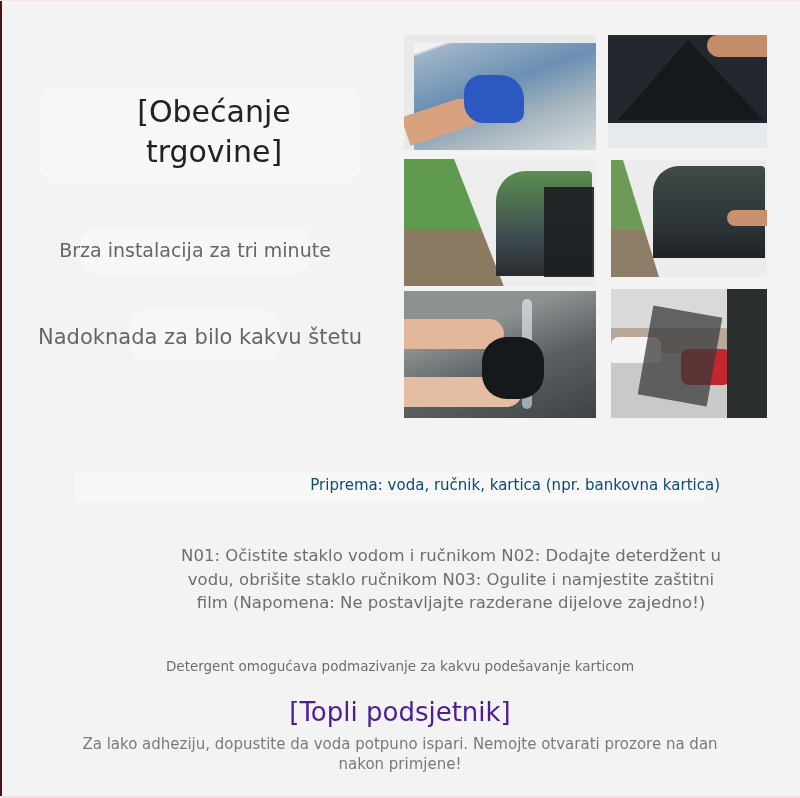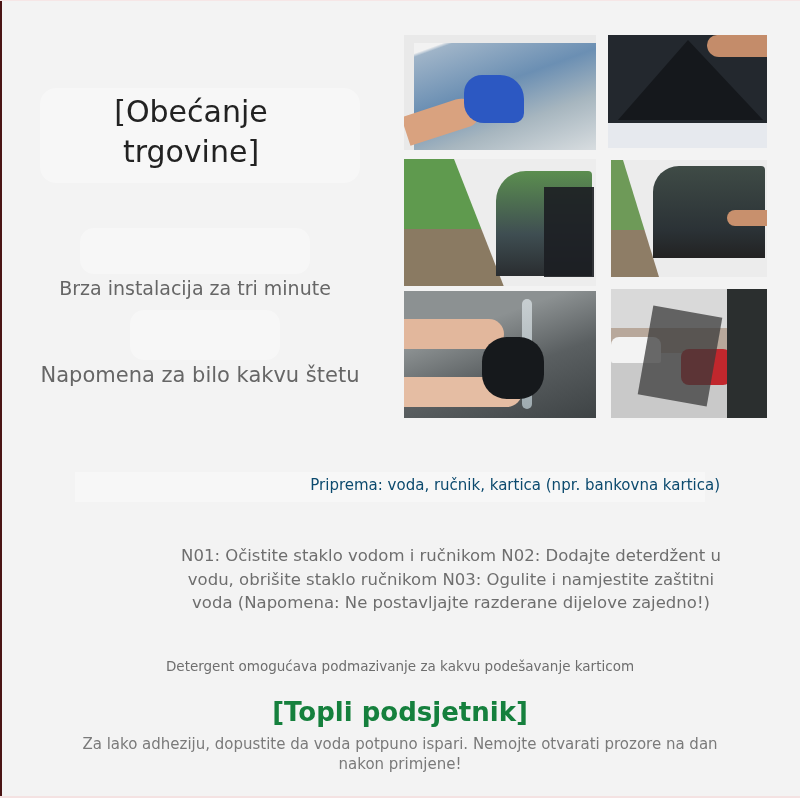--- a/index.html
+++ b/index.html
@@ -7,24 +7,24 @@
     width: 800px; height: 798px; position: relative; overflow: hidden;
     background: #f3f3f3;
     font-family: "DejaVu Sans", sans-serif;
   }
   .frame-left { position: absolute; left: 0; top: 0; width: 2px; height: 798px; background: #4a1414; }
   .frame-top { position: absolute; left: 0; top: 0; width: 800px; height: 1px; background: #f6e6e6; }
   .frame-bottom { position: absolute; left: 0; bottom: 0; width: 800px; height: 2px; background: #f4e2e2; }
 
   .abs { position: absolute; }
   .title {
-    left: 51px; top: 92px; width: 280px; text-align: center;
+    left: 74px; top: 92px; width: 280px; text-align: center;
     font-size: 30px; line-height: 40px; color: #222;
   }
-  .feat { text-align: center; color: #666; margin-top: 38px; }
+  .feat { text-align: center; color: #666; }
   .feat1 { left: 40px; top: 236px; width: 310px; font-size: 19px; line-height: 28px; }
   .feat2 { left: 20px; top: 322px; width: 360px; font-size: 21px; line-height: 30px; }
 
   .photo { position: absolute; overflow: hidden; }
   .p1 { left: 404px; top: 35px; width: 192px; height: 115px;
         background: linear-gradient(160deg, #f2f2f2 0 12%, #9fb4c8 14%, #6b8fb3 45%, #a7b6bf 70%, #d8dde0 100%); }
   .p1 .towel { position:absolute; left:60px; top:40px; width:60px; height:48px; background:#2c58c2; border-radius: 18px 24px 10px 20px; }
   .p1 .arm { position:absolute; left:0; top:70px; width:75px; height:30px; background:#d9a27f; border-radius: 0 20px 14px 0; transform: rotate(-18deg); }
   .p1 .frame { position:absolute; left:0; top:0; width:192px; height:115px; border-top:8px solid #e9e9e9; border-left:10px solid #e9e9e9; box-sizing:border-box; }
 
@@ -57,39 +57,39 @@
   .p6 .car1 { position:absolute; left:0; top:48px; width:50px; height:26px; background:#f3f3f3; border-radius: 8px 8px 2px 2px; }
   .p6 .car2 { position:absolute; left:70px; top:60px; width:50px; height:36px; background:#c1272d; border-radius: 8px; }
   .p6 .film { position:absolute; left:34px; top:22px; width:70px; height:90px; background:#3a3a3a; opacity:.75; transform: rotate(10deg); }
   .p6 .person { position:absolute; left:116px; top:0; width:40px; height:129px; background:#2b2f2f; }
 
   .band { position:absolute; background: rgba(255,255,255,0.35); }
 
   .prep { left: 80px; top: 474px; width: 640px; text-align: right; font-size: 15px; line-height: 22px; color: #0c4a6e; }
   .steps { left: 170px; top: 544px; width: 562px; text-align: center; font-size: 16.5px; line-height: 23.5px; color: #6e6e6e; }
   .note { left: 100px; top: 656px; width: 600px; text-align: center; font-size: 13.5px; line-height: 20px; color: #6e6e6e; }
-  .reminder-title { left: 150px; top: 694px; width: 500px; text-align: center; font-size: 26px; line-height: 36px; color: #15803d; font-weight: bold; }
+  .reminder-title { left: 150px; top: 694px; width: 500px; text-align: center; font-size: 26px; line-height: 36px; color: #4c1d95; }
   .reminder-text { left: 60px; top: 734px; width: 680px; text-align: center; font-size: 15px; line-height: 20px; color: #7a7a7a; }
 </style>
 </head>
 <body>
 
 <div class="frame-left"></div>
 <div class="frame-top"></div>
 <div class="frame-bottom"></div>
 
 <div class="band" style="left:40px;top:88px;width:320px;height:95px;border-radius:16px;"></div>
 <div class="band" style="left:80px;top:228px;width:230px;height:46px;border-radius:14px;"></div>
 <div class="band" style="left:130px;top:310px;width:150px;height:50px;border-radius:14px;"></div>
 <div class="band" style="left:75px;top:472px;width:630px;height:30px;"></div>
 
 <section>
   <div class="abs title">[Obećanje trgovine]</div>
   <div class="abs feat feat1">Brza instalacija za tri minute</div>
-  <div class="abs feat feat2">Napomena za bilo kakvu štetu</div>
+  <div class="abs feat feat2">Nadoknada za bilo kakvu štetu</div>
 </section>
 
 <section>
   <div class="photo p1">
     <div class="frame"></div>
       <div class="arm"></div>
       <div class="towel"></div>
   </div>
   <div class="photo p2">
     <div class="film"></div>
@@ -114,20 +114,20 @@
   <div class="photo p6">
     <div class="car1"></div>
       <div class="car2"></div>
       <div class="film"></div>
       <div class="person"></div>
   </div>
 </section>
 
 <section>
   <div class="abs prep">Priprema: voda, ručnik, kartica (npr. bankovna kartica)</div>
-  <div class="abs steps">N01: Očistite staklo vodom i ručnikom N02: Dodajte deterdžent u vodu, obrišite staklo ručnikom N03: Ogulite i namjestite zaštitni voda (Napomena: Ne postavljajte razderane dijelove zajedno!)</div>
+  <div class="abs steps">N01: Očistite staklo vodom i ručnikom N02: Dodajte deterdžent u vodu, obrišite staklo ručnikom N03: Ogulite i namjestite zaštitni film (Napomena: Ne postavljajte razderane dijelove zajedno!)</div>
   <div class="abs note">Detergent omogućava podmazivanje za kakvu podešavanje karticom</div>
 </section>
 
 <section>
   <div class="abs reminder-title">[Topli podsjetnik]</div>
   <div class="abs reminder-text">Za lako adheziju, dopustite da voda potpuno ispari. Nemojte otvarati prozore na dan nakon primjene!</div>
 </section>
 
 </body></html>

